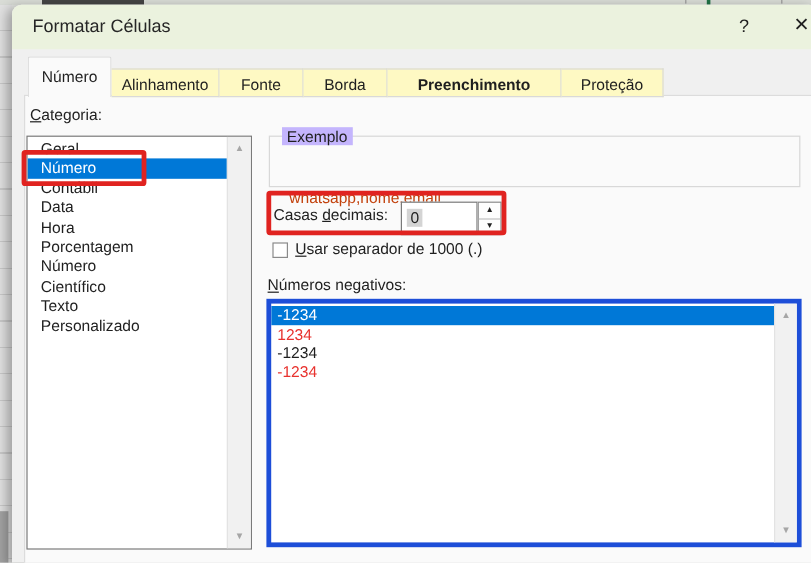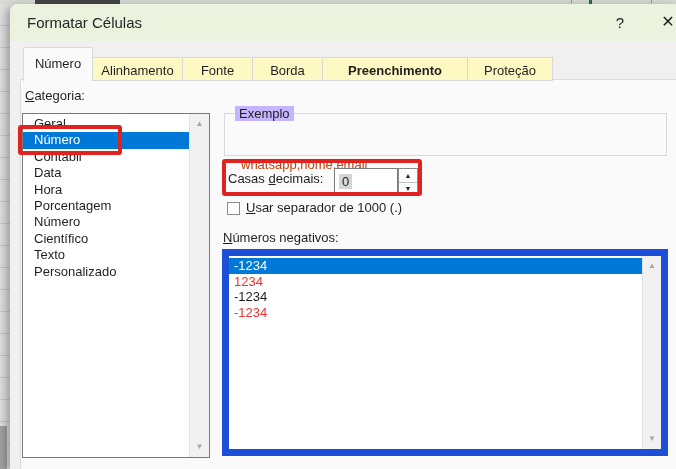--- a/index.html
+++ b/index.html
@@ -107,21 +107,21 @@
   
   .checkbox{
     position:absolute;left:206px;top:122px;width:13px;height:13px;
     background:#ffffff;border:1px solid #8a8a8a;box-sizing:border-box;cursor:pointer;
   }
   .sep-label{left:225px;top:120px;height:16px;line-height:16px;cursor:default;}
   
   .neg-label{left:202px;top:150px;}
   .neglist{
     position:absolute;left:201px;top:169px;width:446px;height:207px;
-    background:#ffffff;border:7px solid #1d4ed8;box-sizing:border-box;
+    background:#ffffff;border:4px solid #1d4ed8;box-sizing:border-box;
     padding-top:2px;overflow:hidden;
   }
   .neg-item{height:15.5px;line-height:15.5px;font-size:13px;padding-left:5px;
     margin-right:18px;white-space:nowrap;cursor:default;}
   .neg-item.selected{background:#0078d7;color:#ffffff;}
   .neg-item.red{color:#e8322e;}
   .neglist .vscroll{width:18px;}
   
   .annot{
     position:absolute;border:4px solid #e02320;border-radius:3px;

